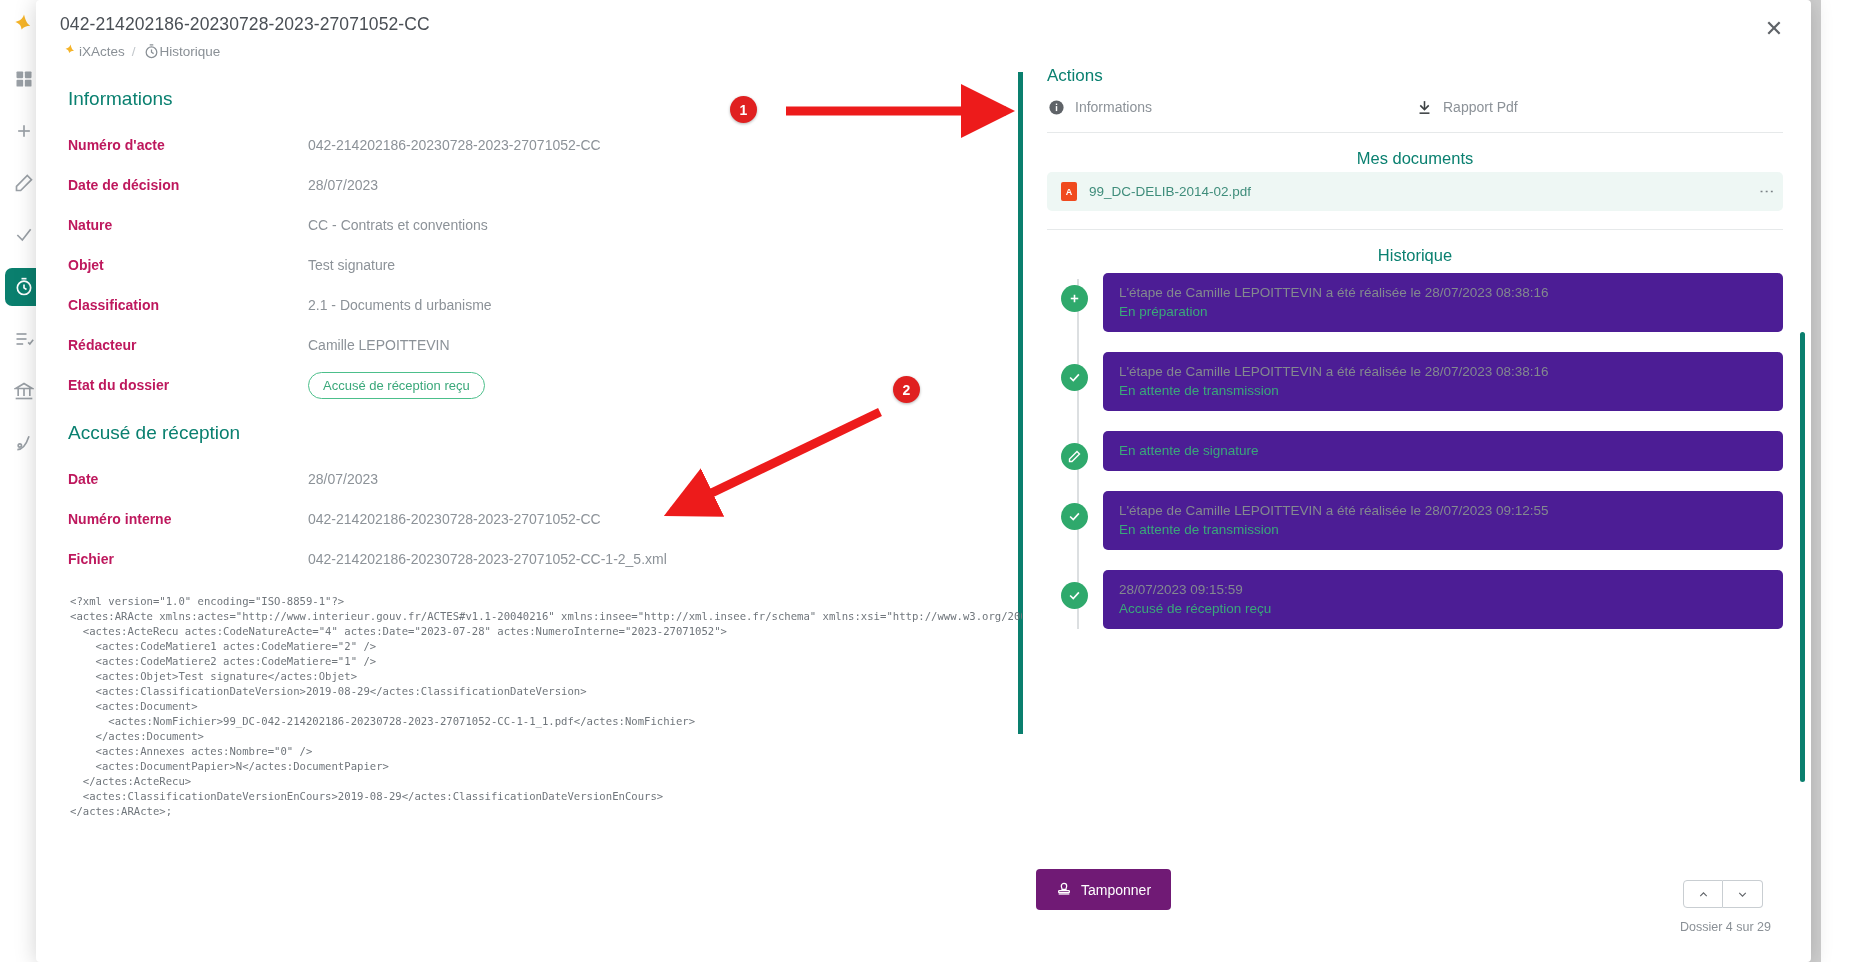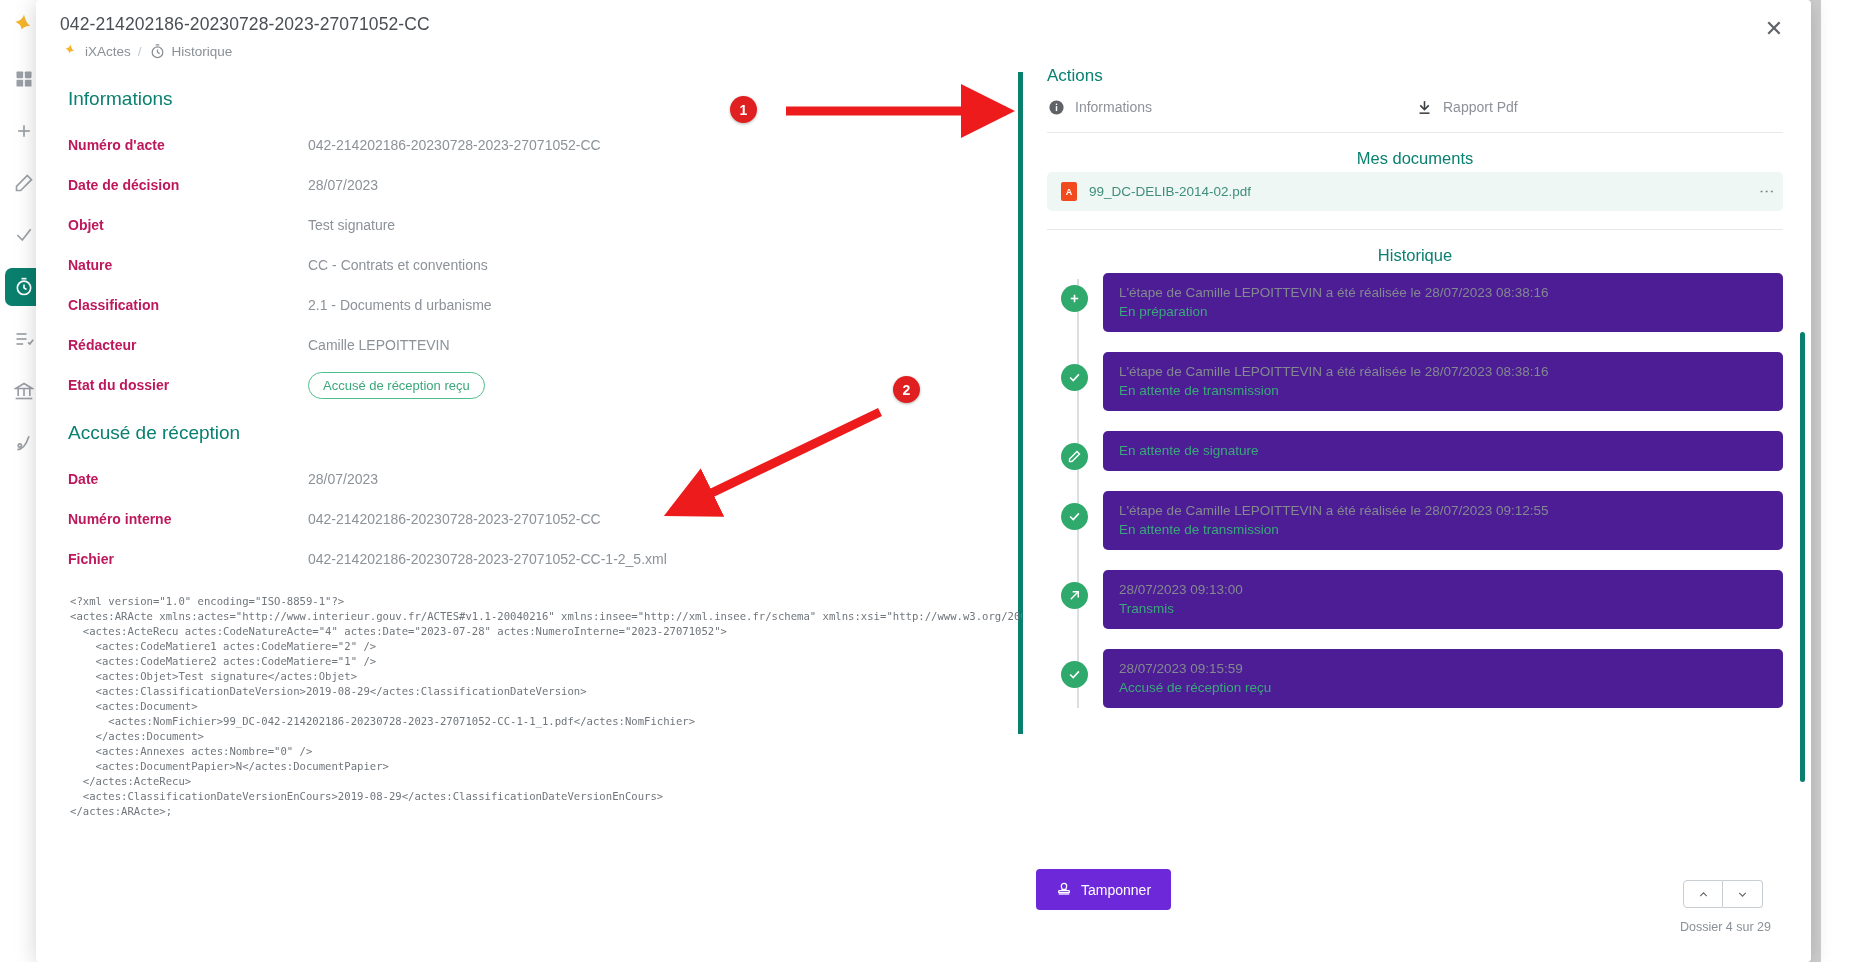--- a/index.html
+++ b/index.html
@@ -56,21 +56,21 @@
     background: none; border: none;
   }
   .modal-head { padding: 14px 0 0 24px; }
   .modal-title {
     font-size: 17.5px; color: #4a4f55; letter-spacing: .1px; font-weight: 400;
   }
   .breadcrumb {
     display: flex; align-items: center; gap: 7px; margin-top: 8px; padding-left: 2px;
     font-size: 13.5px; color: #8a9096;
   }
-  .bc-item { display: flex; align-items: center; gap: 6px; color:#8a9096; }
+  .bc-item { display: flex; align-items: center; color:#8a9096; }
   .bc-sep { color: #c2c7cb; }
   .bc-ico { width: 17px; height: 17px; display:flex; align-items:center; justify-content:center; }
   .bc-ico svg { width: 17px; height: 17px; }
 
   
   .content {
     position: absolute; left: 0; top: 62px; right: 0; bottom: 0;
     display: flex;
   }
   .col-left {
@@ -157,21 +157,21 @@
     position: absolute; right: 6px; top: 270px; width: 5px; height: 450px;
     background: #0a7f6e; border-radius: 3px;
   }
 
   
   .footer {
     position: absolute; left: 0; right: 0; bottom: 0; height: 92px;
   }
   .stamp-btn {
     position: absolute; left: 1000px; bottom: 52px;
-    background: #6d28d9; color: #fff; border: none; border-radius: 4px;
+    background: #701a75; color: #fff; border: none; border-radius: 4px;
     padding: 11px 20px; font-size: 14px; display: flex; align-items: center; gap: 9px;
     cursor: pointer;
   }
   .stamp-btn svg { width: 16px; height: 16px; }
   .pager {
     position: absolute; right: 48px; bottom: 54px; display: flex;
   }
   .pager button {
     width: 40px; height: 28px; background: #fff; border: 1px solid #c9ced2;
     color: #5f6368; cursor: pointer; display:flex; align-items:center; justify-content:center;
@@ -299,26 +299,26 @@
 
         <div class="field-row">
           <div class="field-label">Numéro d'acte</div>
           <div class="field-value">042-214202186-20230728-2023-27071052-CC</div>
         </div>
         <div class="field-row">
           <div class="field-label">Date de décision</div>
           <div class="field-value">28/07/2023</div>
         </div>
         <div class="field-row">
+          <div class="field-label">Nature</div>
+          <div class="field-value">CC - Contrats et conventions</div>
+        </div>
+        <div class="field-row">
           <div class="field-label">Objet</div>
           <div class="field-value">Test signature</div>
-        </div>
-        <div class="field-row">
-          <div class="field-label">Nature</div>
-          <div class="field-value">CC - Contrats et conventions</div>
         </div>
         <div class="field-row">
           <div class="field-label">Classification</div>
           <div class="field-value">2.1 - Documents d urbanisme</div>
         </div>
         <div class="field-row">
           <div class="field-label">Rédacteur</div>
           <div class="field-value">Camille LEPOITTEVIN</div>
         </div>
         <div class="field-row">
@@ -445,32 +445,20 @@
                 <svg viewBox="0 0 24 24" fill="none" stroke="#fff" stroke-width="2.6">
                     <polyline points="5,12 10,17 19,7"></polyline>
                   </svg>
               </div>
               <div class="tl-card">
                 <div class="tl-main">L'étape de Camille LEPOITTEVIN a été réalisée le 28/07/2023 09:12:55</div>
                 <div class="tl-status">En attente de transmission</div>
               </div>
             </div>
 
-            <div class="tl-item">
-              <div class="tl-dot">
-                <svg viewBox="0 0 24 24" fill="none" stroke="#fff" stroke-width="2.4">
-                    <line x1="6" y1="18" x2="18" y2="6"></line>
-                    <polyline points="9,6 18,6 18,15"></polyline>
-                  </svg>
-              </div>
-              <div class="tl-card">
-                <div class="tl-main">28/07/2023 09:13:00</div>
-                <div class="tl-status">Transmis</div>
-              </div>
-            </div>
 
             <div class="tl-item">
               <div class="tl-dot">
                 <svg viewBox="0 0 24 24" fill="none" stroke="#fff" stroke-width="2.6">
                     <polyline points="5,12 10,17 19,7"></polyline>
                   </svg>
               </div>
               <div class="tl-card">
                 <div class="tl-main">28/07/2023 09:15:59</div>
                 <div class="tl-status">Accusé de réception reçu</div>

